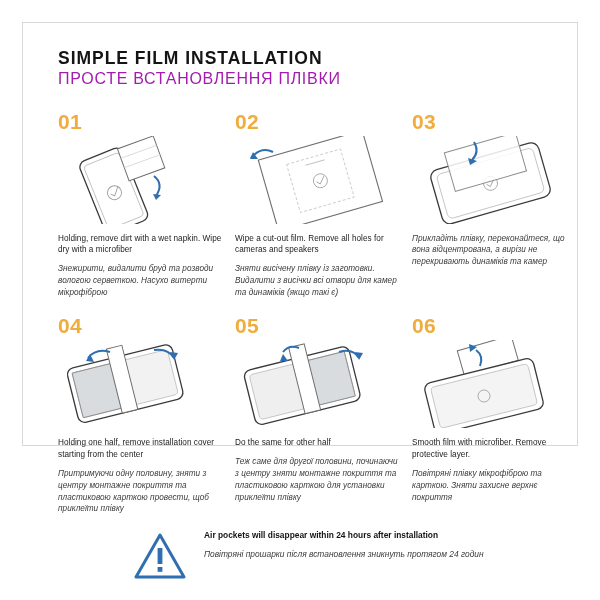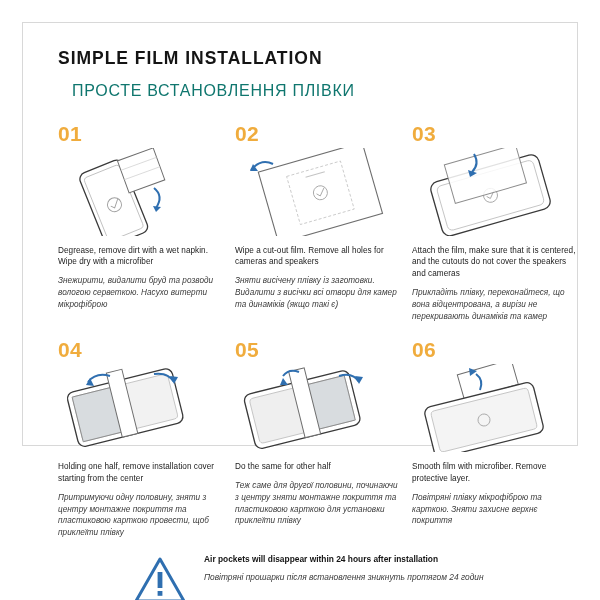--- a/index.html
+++ b/index.html
@@ -34,22 +34,22 @@
     letter-spacing:0.055em;
     line-height:1.15;
     margin:0 0 2px 0;
     color:#141414;
   }
   .subtitle{
     font-size:16px;
     font-weight:normal;
     letter-spacing:0.045em;
     line-height:1.15;
-    margin:14px;
-    color:#0f766e;
+    margin:0;
+    color:#a21caf;
   }
   
   .grid{
     margin-top:22px;
     display:grid;
     grid-template-columns:1fr 1fr 1fr;
     column-gap:18px;
     row-gap:8px;
     gap:12px;
   }
@@ -138,21 +138,21 @@
             <g transform="translate(58,2) rotate(-20 30 25)">
               <rect x="8" y="2" width="38" height="34" fill="#ffffff" stroke="#6e6e6e" stroke-width="1"></rect>
               <line x1="8" y1="12" x2="46" y2="12" stroke="#d0d0d0" stroke-width="0.7"></line>
               <line x1="8" y1="22" x2="46" y2="22" stroke="#d0d0d0" stroke-width="0.7"></line>
             </g>
 
             <path d="M96 40 q10 8 2 20" fill="none" stroke="#2f6fb0" stroke-width="2"></path>
             <path d="M95 58 l3 6 l5 -5 z" fill="#2f6fb0"></path>
           </svg>
         </div>
-        <p class="en">Degrease, remove dirt with a wet napkin. Wipe dry with a microfiber</p>
+        <p class="en">Holding, remove dirt with a wet napkin. Wipe dry with a microfiber</p>
         <p class="ua">Знежирити, видалити бруд та розводи вологою серветкою. Насухо витерти мікрофіброю</p>
       </div>
 
       <div class="cell">
         <div class="num">02</div>
         <div class="art">
           <svg width="165" height="88" viewBox="0 0 165 88">
             <g transform="translate(32,6) rotate(-16 60 40)">
               <rect x="0" y="0" width="108" height="74" fill="#ffffff" stroke="#6e6e6e" stroke-width="1.1"></rect>
               <rect x="26" y="12" width="56" height="50" fill="none" stroke="#c4c4c4" stroke-width="0.8" stroke-dasharray="3 2"></rect>
@@ -179,21 +179,20 @@
               <circle cx="56" cy="28" r="7" fill="none" stroke="#a8a8a8" stroke-width="0.9"></circle>
               <path d="M52 28 l3 3 l6 -7" fill="none" stroke="#a8a8a8" stroke-width="0.9"></path>
 
               <rect x="20" y="-14" width="74" height="40" fill="#ffffff" fill-opacity="0.85" stroke="#8d8d8d" stroke-width="1"></rect>
             </g>
 
             <path d="M62 6 q6 10 -2 18" fill="none" stroke="#2f6fb0" stroke-width="2"></path>
             <path d="M56 22 l2 7 l7 -4 z" fill="#2f6fb0"></path>
           </svg>
         </div>
-        <p class="en">Attach the film, make sure that it is centered, and the cutouts do not cover the speakers and cameras</p>
         <p class="ua">Прикладіть плівку, переконайтеся, що вона відцентрована, а вирізи не перекривають динаміків та камер</p>
       </div>
 
       <div class="cell row2">
         <div class="num">04</div>
         <div class="art">
           <svg width="165" height="88" viewBox="0 0 165 88">
             <g transform="translate(14,14) rotate(-14 60 32)">
               <rect x="0" y="0" width="108" height="56" rx="7" ry="7" fill="#ffffff" stroke="#3a3a3a" stroke-width="1.3"></rect>
               <rect x="5" y="5" width="98" height="46" rx="4" ry="4" fill="#f2f2f2" stroke="#bdbdbd" stroke-width="0.8"></rect>

